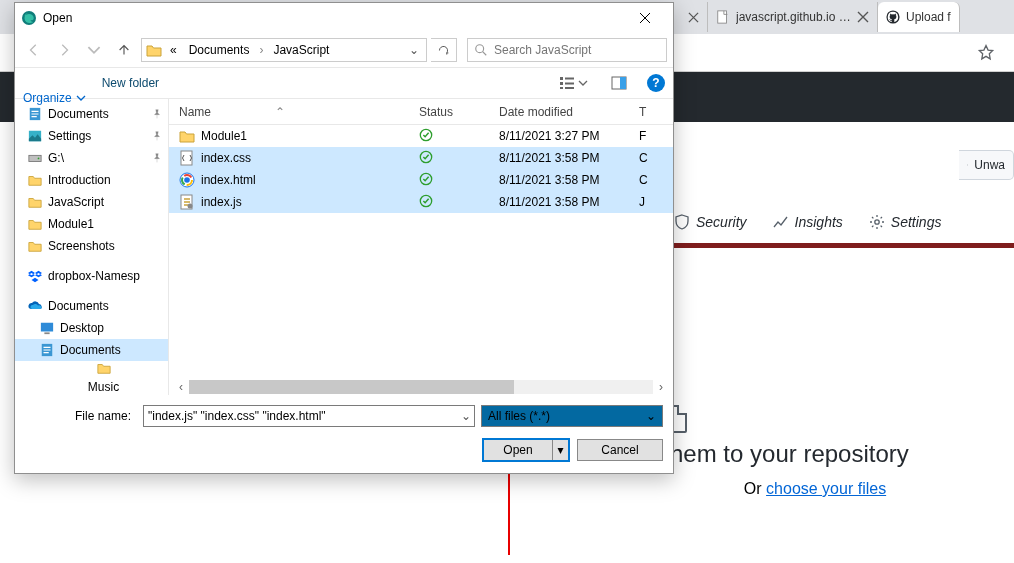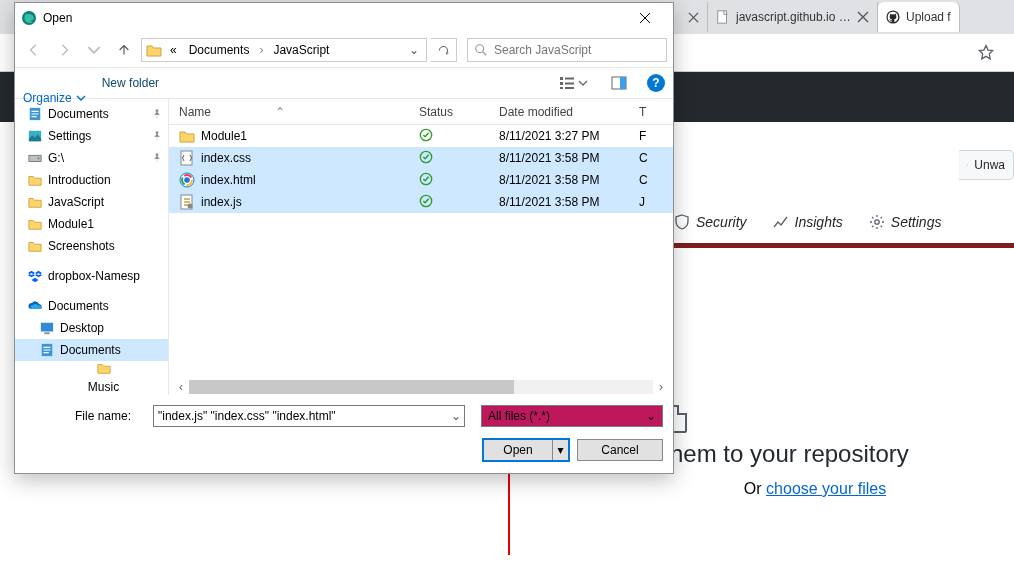--- a/index.html
+++ b/index.html
@@ -87,26 +87,26 @@
   .fl-row .col-name { display:flex; align-items:center; gap:6px;}
   .fl-row .col-name svg { width:16px; height:16px; flex:none;}
   .status-ico { width:14px; height:14px; }
 
   .hscroll { position:absolute; left:4px; right:4px; bottom:0; height:16px; display:flex; align-items:center;}
   .hscroll .hs-btn { width:16px; height:16px; display:flex; align-items:center; justify-content:center; color:#666;}
   .hscroll .track { flex:1; height:14px; background:#f0f0f0; position:relative;}
   .hscroll .thumb { position:absolute; left:0; top:0; height:14px; width:70%; background:#c8c8c8;}
 
   .dlg-footer { padding: 10px 10px 12px 10px; }
-  .fn-row { display:flex; align-items:center; gap:16px;}
+  .fn-row { display:flex; align-items:center; gap:6px;}
   .fn-row label { width: 112px; text-align:right; font-size:12px; padding-right:6px;}
   .fn-input { flex:1; height:22px; border:1px solid #7a7a7a; position:relative; display:flex; align-items:center;}
   .fn-input input { border:none; outline:none; flex:1; padding:0 4px; font-size:12px;}
   .fn-input .dd { width:16px; text-align:center; color:#555; border-left:0;}
-  .filter { width:182px; height:22px; border:1px solid #7a7a7a; background:#be185d; display:flex; align-items:center; padding:0 6px; font-size:12px; justify-content:space-between;}
+  .filter { width:182px; height:22px; border:1px solid #7a7a7a; background:#0369a1; display:flex; align-items:center; padding:0 6px; font-size:12px; justify-content:space-between;}
   .btn-row { display:flex; justify-content:flex-end; gap:8px; margin-top:12px;}
   .btn { width:86px; height:22px; border:1px solid #888; background:#e1e1e1; font-size:12px; display:flex; align-items:center; justify-content:center; cursor:pointer;}
   .btn.split { position:relative; padding-right:0; width:86px;}
   .btn.split .bcaret { width:16px; height:100%; border-left:1px solid #888; display:flex; align-items:center; justify-content:center;}
   .btn.default { border-color:#0078d4; box-shadow:0 0 0 1px #0078d4;}
 
   
   .chev { width:10px;height:10px;}
 </style>
 </head>

